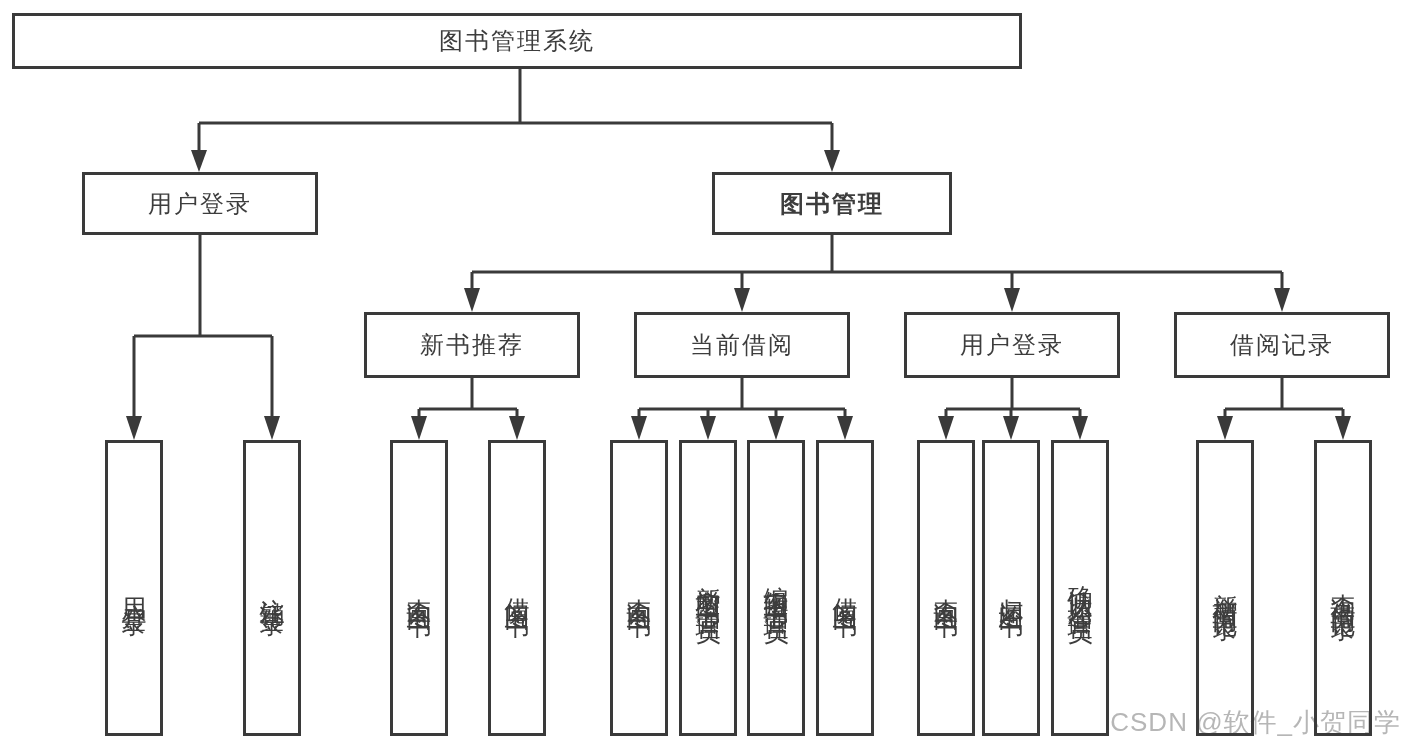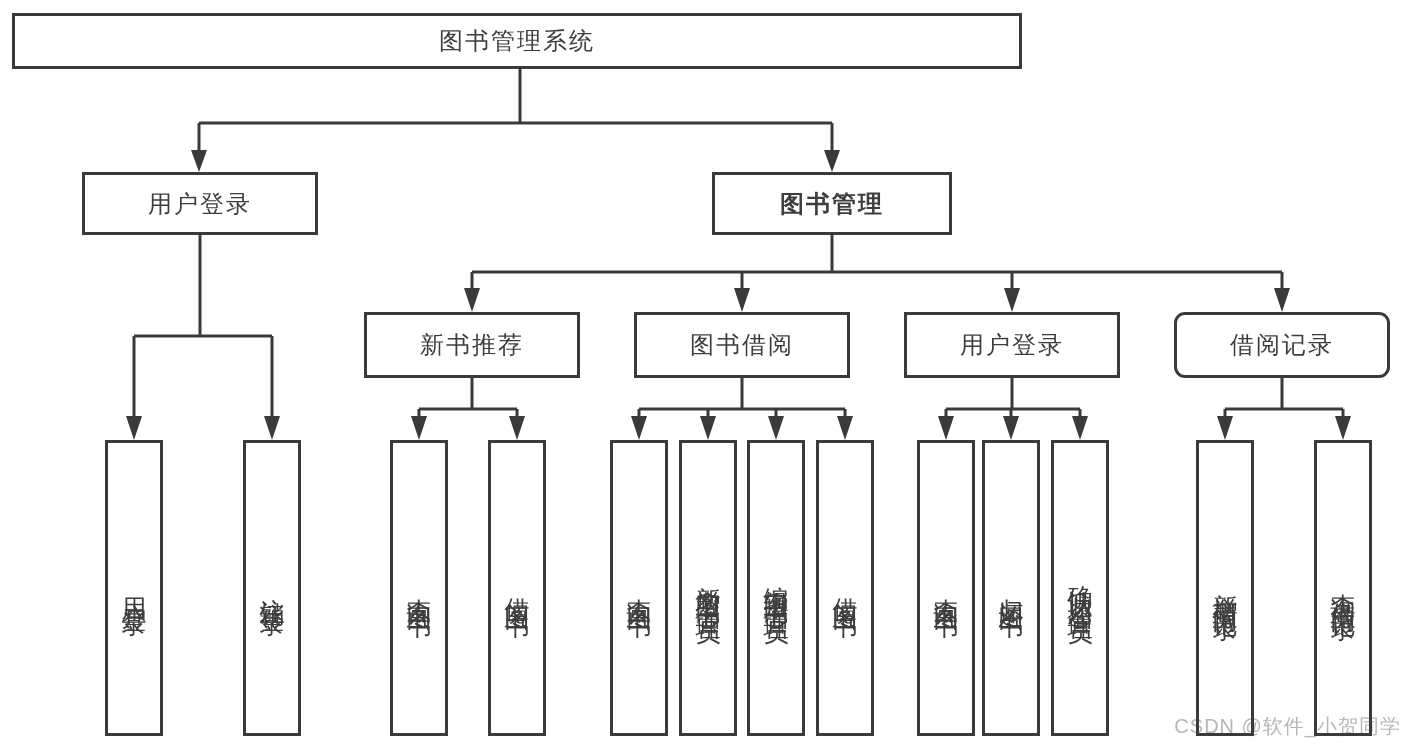--- a/index.html
+++ b/index.html
@@ -47,21 +47,21 @@
     text-orientation: mixed;
     font-size: 25px;
     letter-spacing: 5px;
     line-height: 1;
     white-space: nowrap;
   }
   .watermark {
     position: absolute;
     right: 4px;
     bottom: 7px;
-    font-size: 20px;
+    font-size: 26px;
     letter-spacing: 1px;
     color: #b6b6b6;
     z-index: 1;
     white-space: nowrap;
   }
 </style>
 </head>
 <body>
 
 <div class="watermark">CSDN @软件_小贺同学</div>
@@ -105,23 +105,23 @@
     <polygon points="1335,416 1351,416 1343,440"></polygon>
   </g>
 </svg>
 
 <div class="node" style="left:12px; top:13px; width:1010px; height:56px;">图书管理系统</div>
 
 <div class="node" style="left:82px; top:172px; width:236px; height:63px;">用户登录</div>
 <div class="node" style="left:712px; top:172px; width:240px; height:63px;font-weight:bold;">图书管理</div>
 
 <div class="node" style="left:364px; top:312px; width:216px; height:66px;">新书推荐</div>
-<div class="node" style="left:634px; top:312px; width:216px; height:66px;">图书借阅</div>
+<div class="node" style="left:634px; top:312px; width:216px; height:66px;">当前借阅</div>
 <div class="node" style="left:904px; top:312px; width:216px; height:66px;">用户登录</div>
-<div class="node" style="left:1174px; top:312px; width:216px; height:66px;border-radius:11px;">借阅记录</div>
+<div class="node" style="left:1174px; top:312px; width:216px; height:66px;">借阅记录</div>
 
 <div class="leaf" style="left:105px;">
   <span class="vtext">用户登录</span>
 </div>
 <div class="leaf" style="left:243px;">
   <span class="vtext">注销登录</span>
 </div>
 
 <div class="leaf" style="left:390px;">
   <span class="vtext">查询图书</span>

